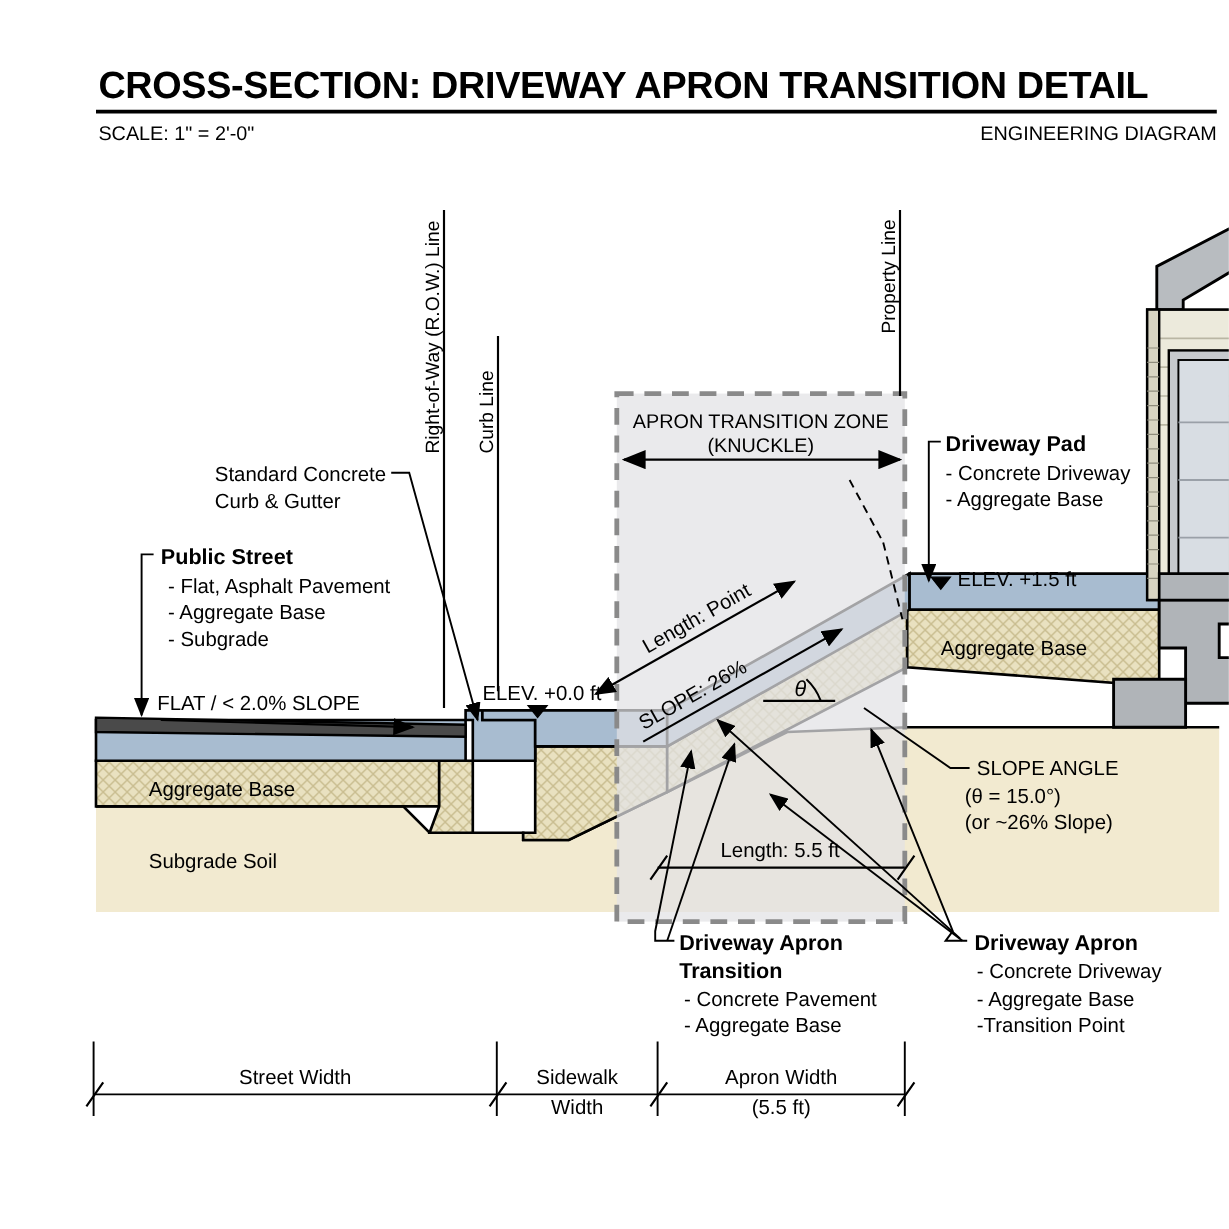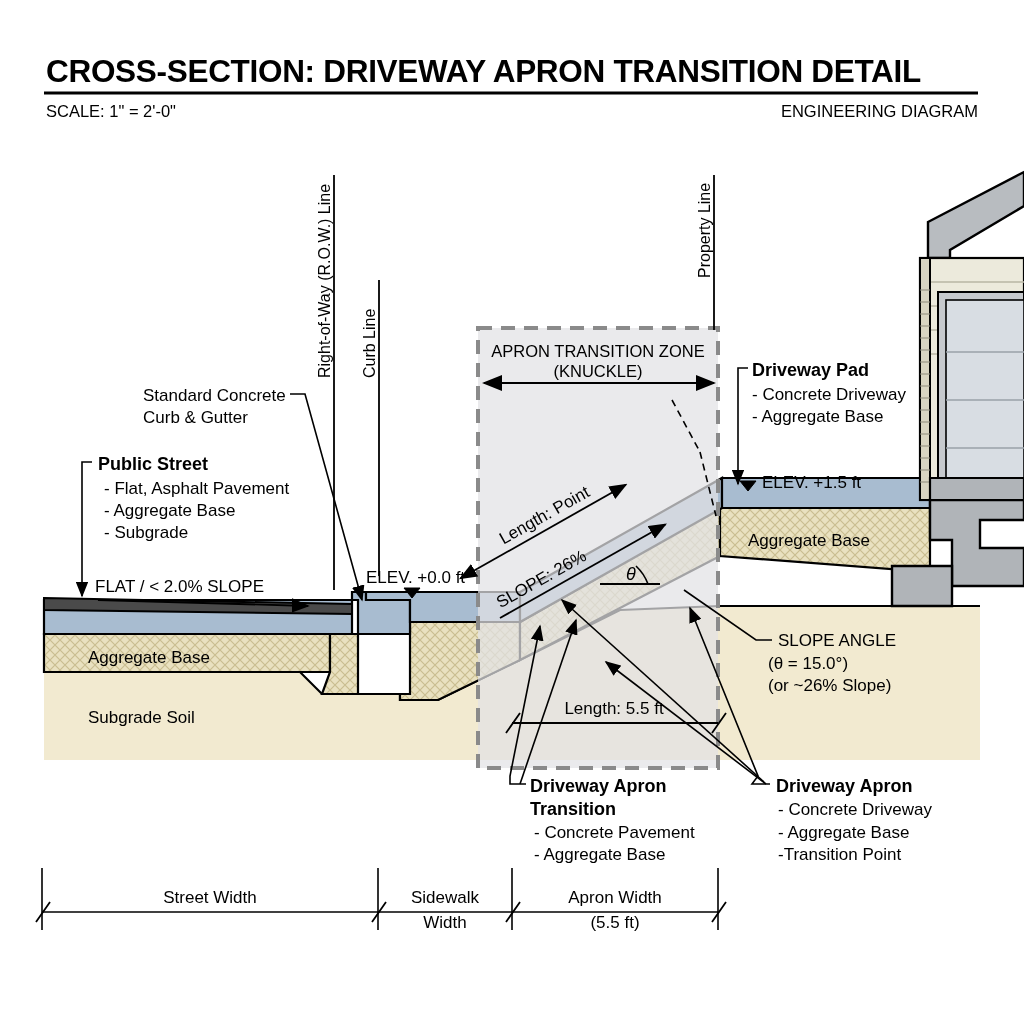--- a/index.html
+++ b/index.html
@@ -1,18 +1,18 @@
 <!DOCTYPE html>
 <html><head>
 <meta charset="utf-8">
 <style>
   html,body{margin:0;padding:0;background:#ffffff;}
   body{width:1024px;height:1024px;overflow:hidden;
        font-family:"Liberation Sans",sans-serif;color:#000;}
-  #sheet{position:relative;width:932px;height:1024px;background:#fff;}
+  #sheet{position:relative;width:932px;height:1024px;background:#fff;padding-left:36px;}
   svg{display:block;}
   .ttl{font-family:"Liberation Sans",sans-serif;font-weight:bold;}
 </style>
 </head>
 <body>
 
 <div id="sheet">
 <svg width="1024" height="1024" viewBox="0 0 1024 1024">
 
   <defs>

